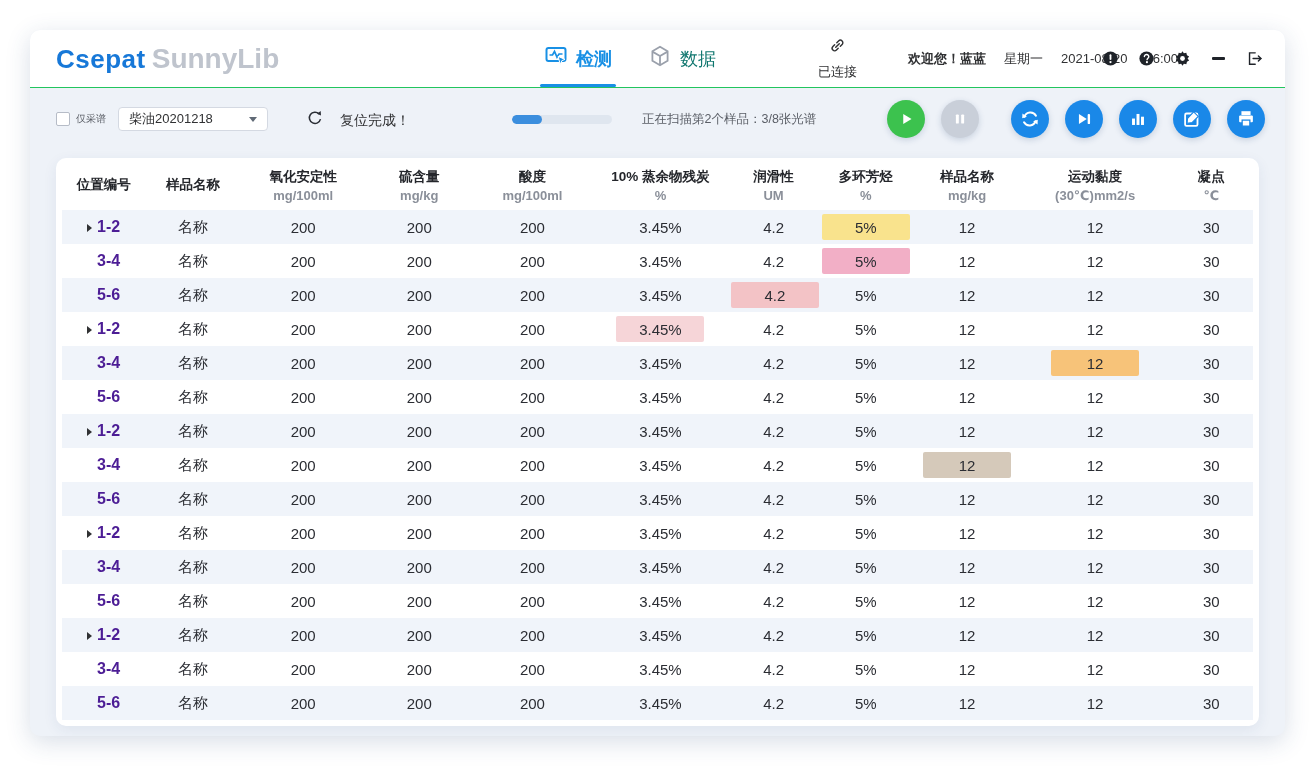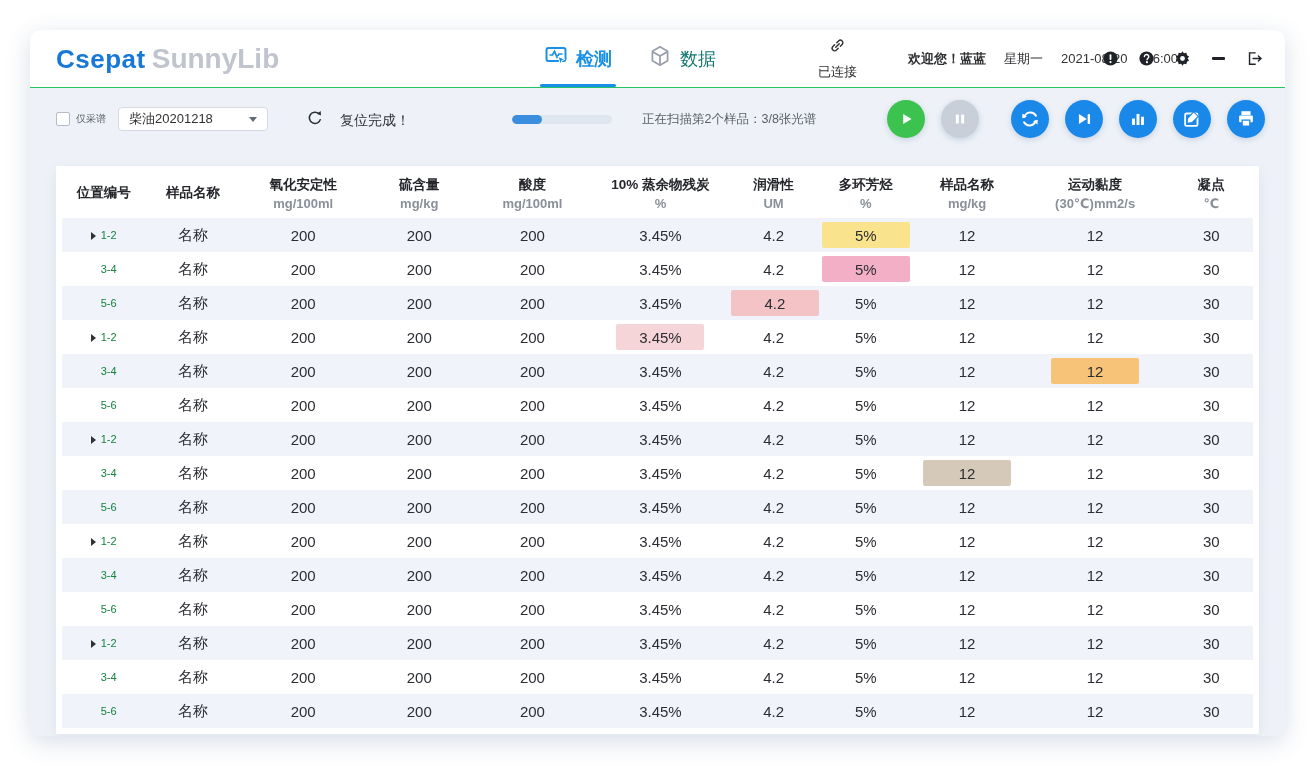--- a/index.html
+++ b/index.html
@@ -57,29 +57,29 @@
   .actions { position:absolute; right:20px; display:flex; align-items:center; gap:16px; }
   .abtn { width:38px; height:38px; border-radius:50%; display:flex; align-items:center;
     justify-content:center; cursor:pointer; box-shadow:0 2px 6px rgba(30,60,110,.18); }
   .abtn svg { width:22px; height:22px; }
   .abtn.green { background:#3cc24e; }
   .abtn.gray  { background:#c9cfd9; }
   .abtn.blue  { background:#1a88e8; }
   .abtn.gap   { margin-left:16px; }
 
   
-  .panel { margin:16px 26px 22px 26px; background:#fff; border-radius:1px;
+  .panel { margin:8px 26px 22px 26px; background:#fff; border-radius:10px;
     box-shadow:0 4px 14px rgba(40,70,120,.08); overflow:hidden; padding:2px 6px 6px 6px; }
   table { width:100%; border-collapse:collapse; table-layout:fixed; }
   thead th { height:50px; vertical-align:middle; text-align:center; font-size:13.5px;
     font-weight:bold; color:#24262b; padding:0 2px; }
   .th-unit { font-size:13px; font-weight:bold; color:#8a8f99; margin-top:2px; }
   tbody td { height:34px; text-align:center; font-size:15px; color:#2b2d33; padding:0 2px; }
   tbody tr.striped { background:#f0f4fa; }
-  td.pos { font-size:11px; color:#15803d; }
+  td.pos { font-size:16px; color:#4c1d95;font-weight:bold; }
   .arrow-tri { display:inline-block; width:0; height:0; border-left:5px solid #303133;
     border-top:4px solid transparent; border-bottom:4px solid transparent;
     margin-right:5px; vertical-align:middle; cursor:pointer; }
   .arrow-sp { display:inline-block; width:10px; }
   .hl { display:inline-block; min-width:88px; padding:4.5px 0; border-radius:2px; }
 
   col.c1{width:7%} col.c2{width:8%} col.c3{width:10.5%} col.c4{width:9%}
   col.c5{width:10%} col.c6{width:11.5%} col.c7{width:7.5%} col.c8{width:8%}
   col.c9{width:9%} col.c10{width:12.5%} col.c11{width:7%}
 </style>

